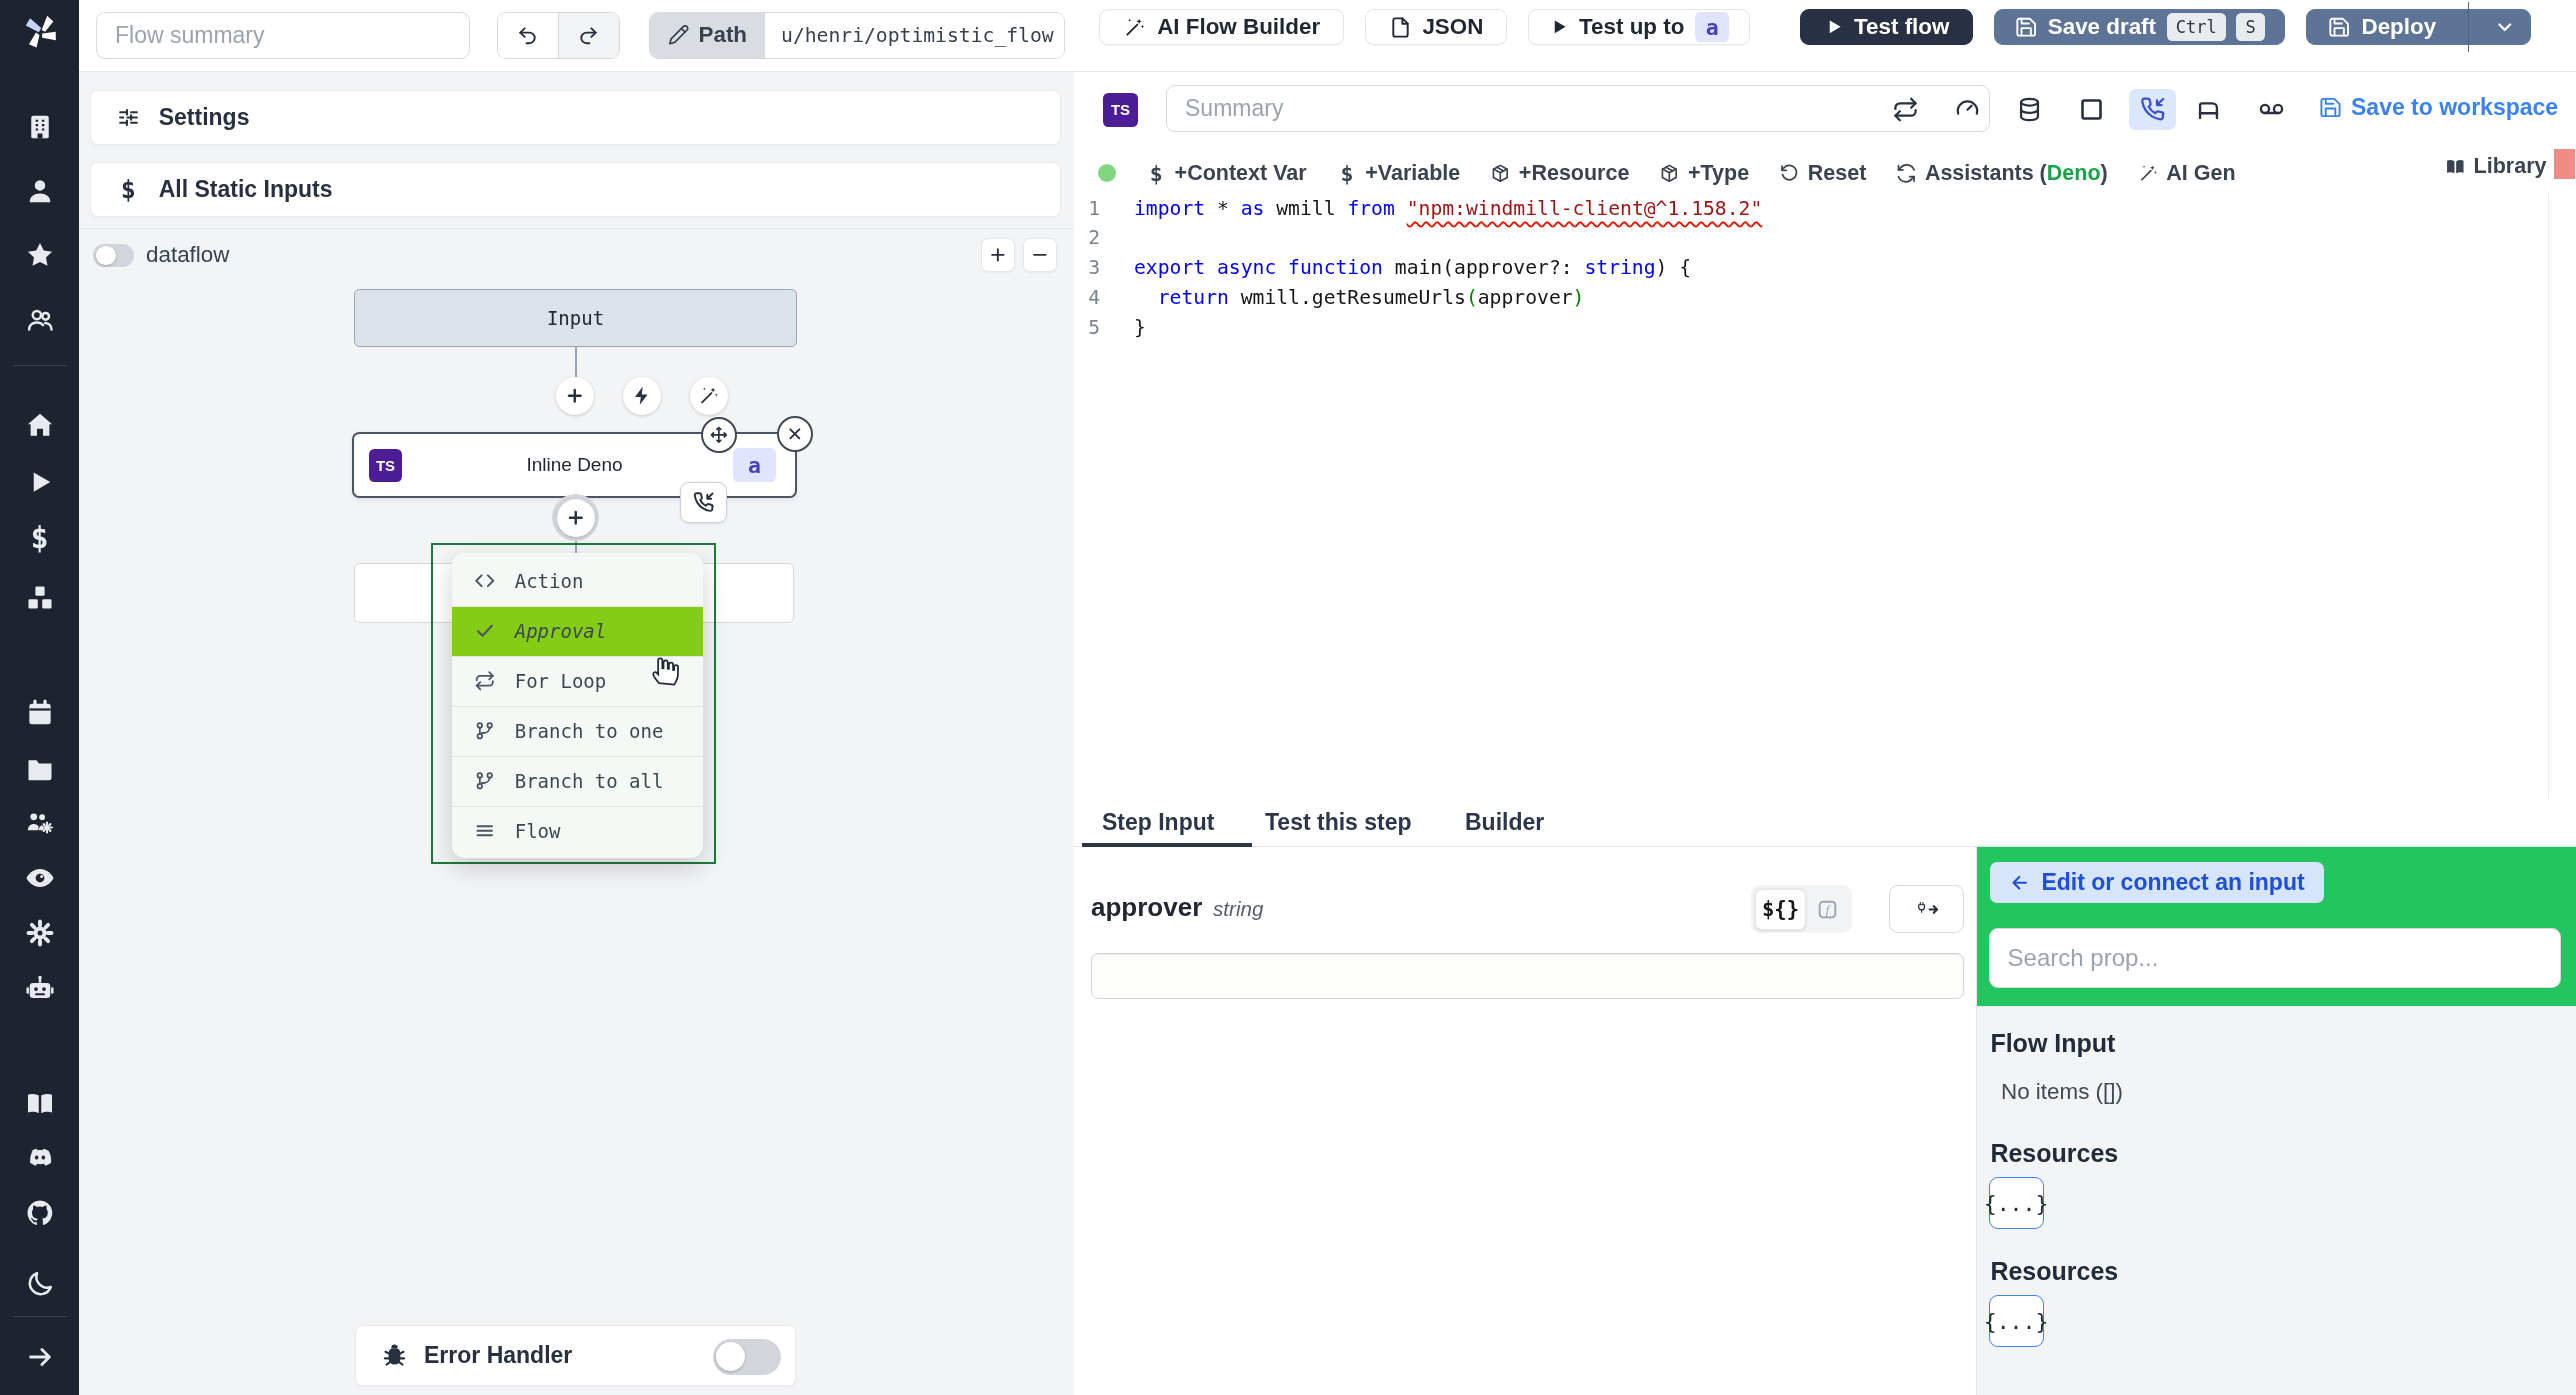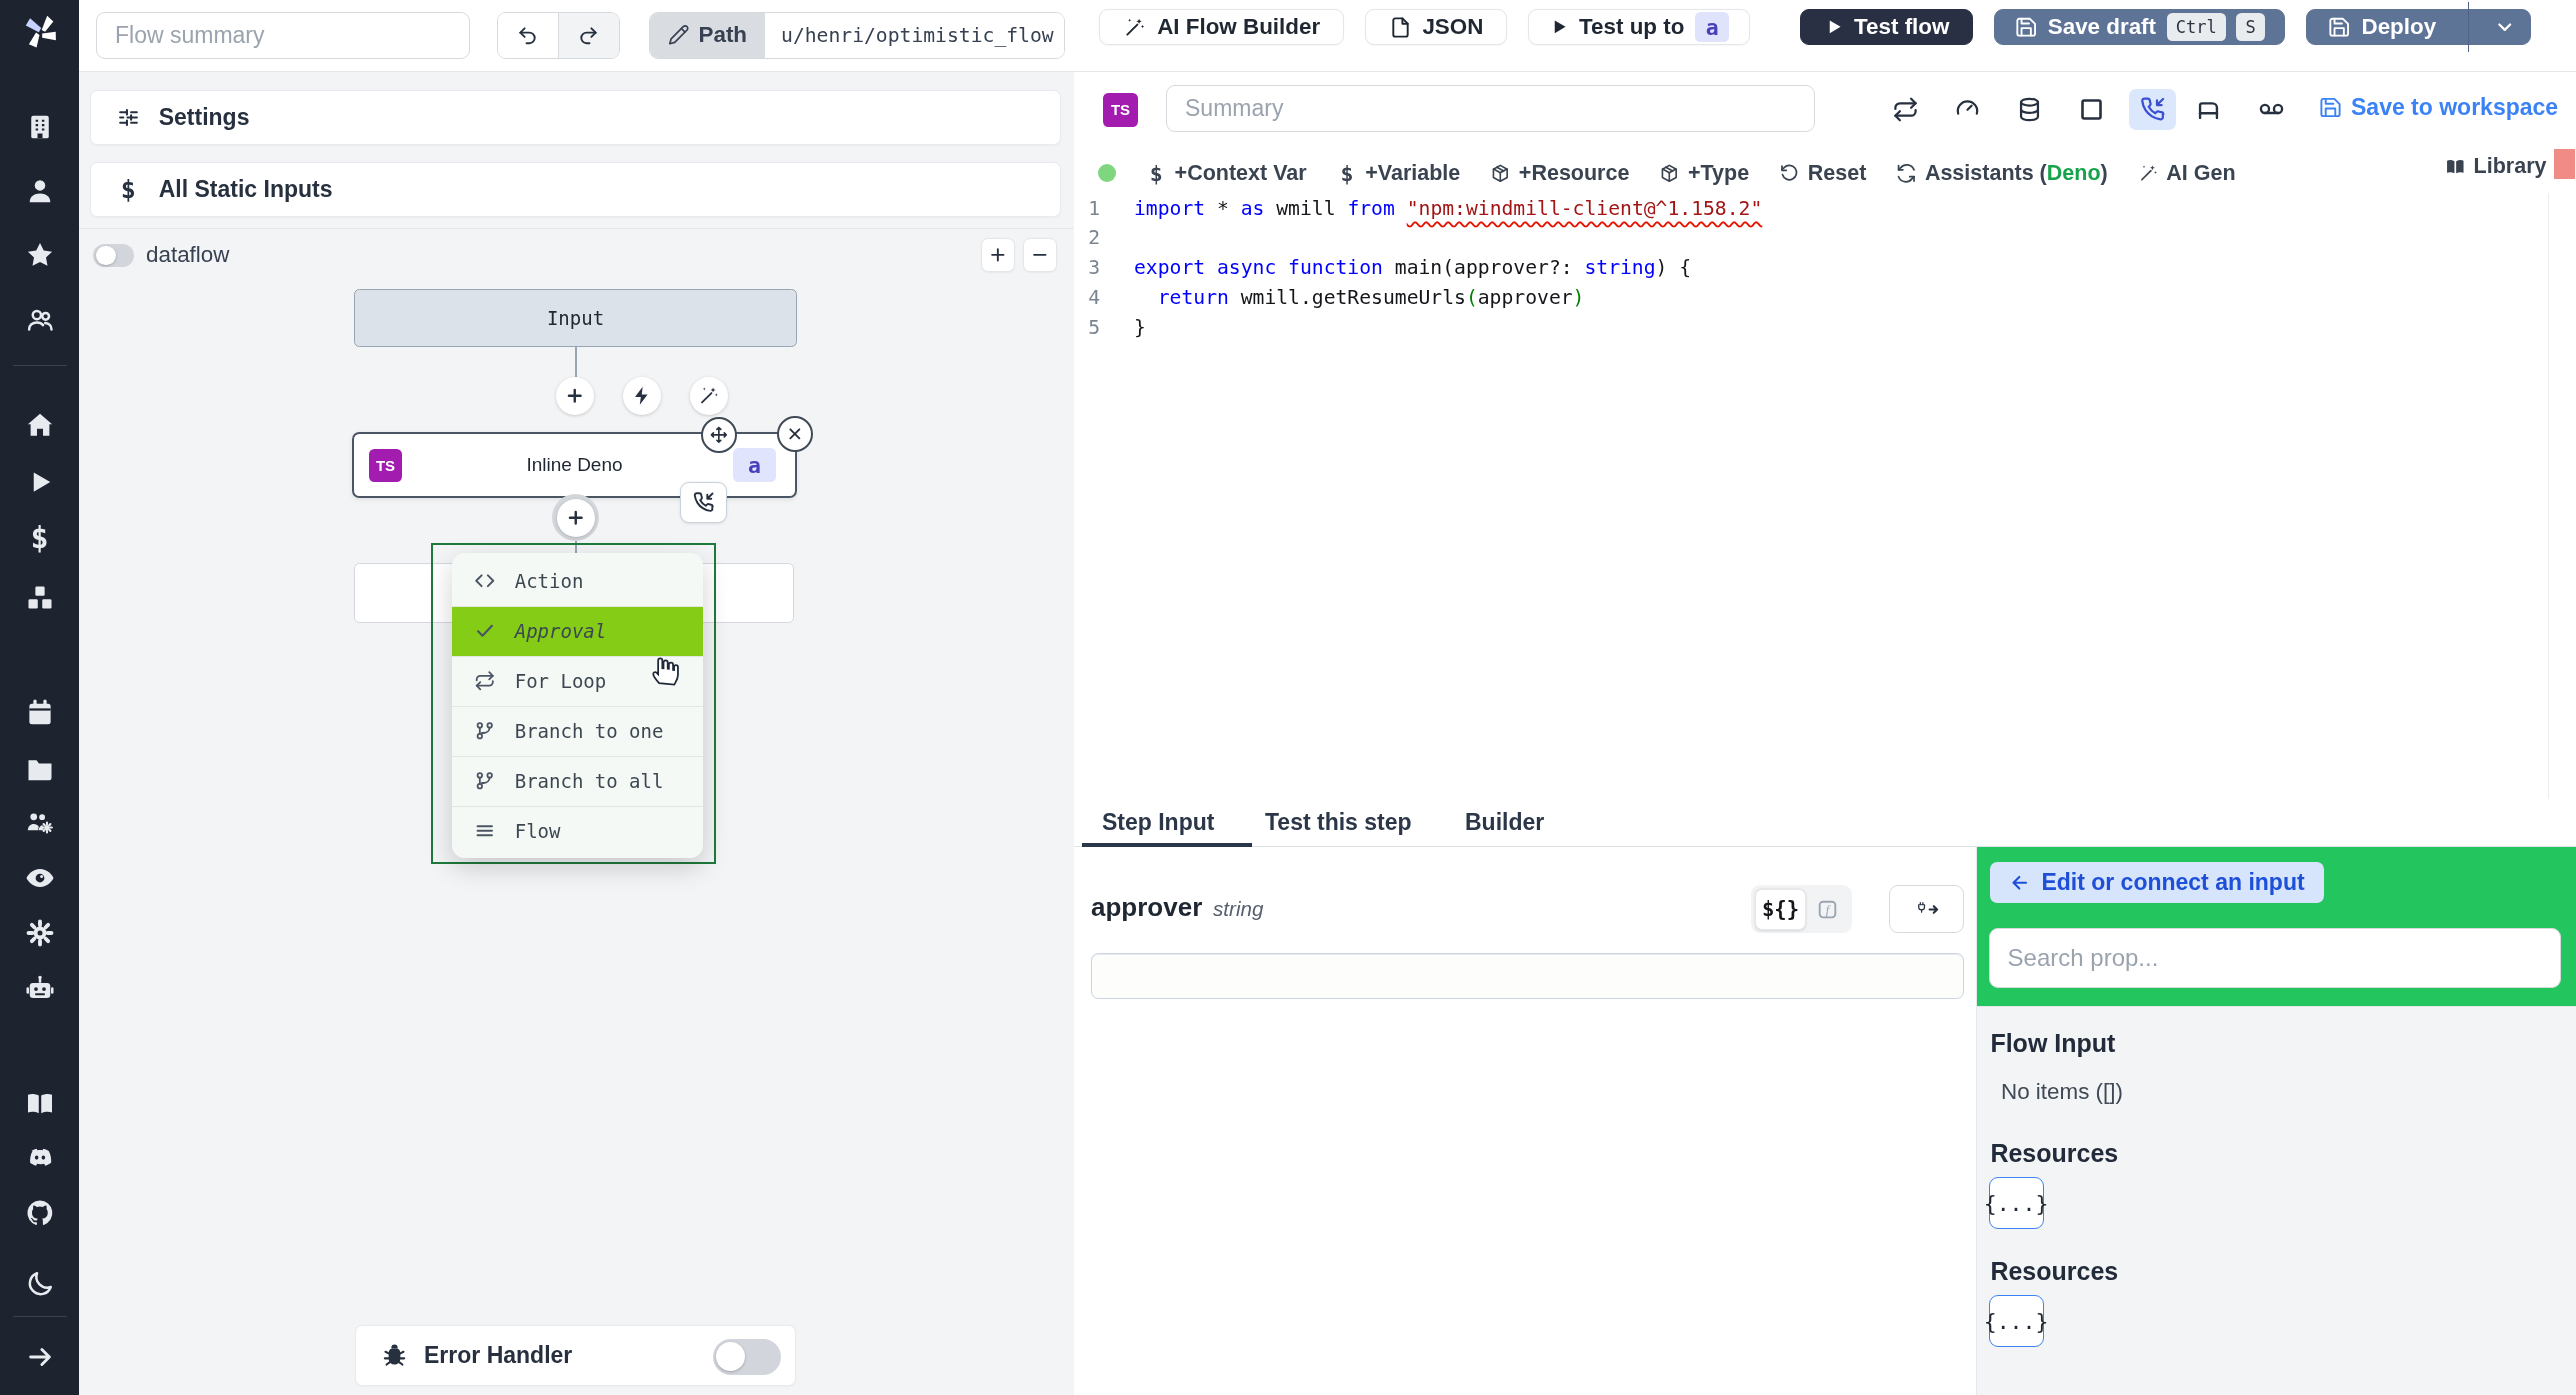--- a/index.html
+++ b/index.html
@@ -38,21 +38,21 @@
   .toggle .knob { position:absolute; background:#fff; border-radius:50%; box-shadow:0 0.9px 2.7px rgba(0,0,0,.25); }
   .zoom-btn { position:absolute; width:34px; height:34px; background:#fff; border:0.9px solid #e4e7ea; border-radius:7.2px; box-shadow:0 0.9px 1.8px rgba(0,0,0,.05); display:flex; align-items:center; justify-content:center; color:#27303f; cursor:pointer; }
   .zoom-btn .ic { width:19.7px; height:19.7px; }
 
   .node { position:absolute; display:flex; align-items:center; justify-content:center; }
   #input-node { left:275px; top:217px; width:443px; height:58px; background:#dbe2ea; border:1.8px solid #9aa5b3; border-radius:5.4px; font-size:19px; color:#24292f; }
   .vline { position:absolute; width:1.8px; background:#9aa5b3; left:496px; }
   .circle-btn { position:absolute; width:38px; height:38px; border-radius:50%; background:#fff; box-shadow:0 0.9px 3.6px rgba(0,0,0,.18); display:flex; align-items:center; justify-content:center; color:#27303f; cursor:pointer; }
   .circle-btn .ic { width:21.5px; height:21.5px; }
   #deno-node { left:273px; top:360px; width:445px; height:66px; background:#fff; border:2.7px solid #4b5563; border-radius:7.2px; box-shadow:0 1.8px 5.4px rgba(0,0,0,.08); font-size:19px; color:#1f2732; }
-  .ts-badge { background:#a21caf; color:#fff; border-radius:5.4px; font-weight:700; font-size:15px; display:flex; align-items:center; justify-content:center; }
+  .ts-badge { background:#4c1d95; color:#fff; border-radius:5.4px; font-weight:700; font-size:15px; display:flex; align-items:center; justify-content:center; }
   .node-ctl { position:absolute; width:36px; height:36px; border-radius:50%; background:#fff; border:2.2px solid #3f4a56; color:#27303f; display:flex; align-items:center; justify-content:center; cursor:pointer; }
   .node-ctl .ic { width:19.7px; height:19.7px; }
 
   #ghost-node { left:275px; top:491px; width:440px; height:60px; background:#fff; border:0.9px solid #d4d8dd; border-radius:5.4px; }
   #green-box { position:absolute; left:352px; top:471px; width:285px; height:321px; border:2.7px solid #1d7a3c; }
   #flow-menu { position:absolute; left:373px; top:481px; width:251px; background:#f5f9f5; border-radius:12.5px; box-shadow:0 9px 27px rgba(0,0,0,.18); overflow:hidden; padding:2.7px 0; }
   .menu-item { height:50px; display:flex; align-items:center; gap:19.7px; padding-left:21.5px; color:#3d4752; font-family:"DejaVu Sans Mono",monospace; font-size:19px; font-weight:500; cursor:pointer; }
   .menu-item + .menu-item { border-top:0.9px solid #e2e7e4; }
   .menu-item.active { background:#84cc16;font-style:italic; }
   .menu-item .ic { width:21.5px; height:21.5px; color:#4b5563; }
@@ -617,21 +617,21 @@
       </span>
     <span class="card-label">Error Handler</span>
     <div class="toggle" style="position:absolute; right:14.3px; top:12.5px; width:68px; height:36px;">
       <span class="knob" style="left:3.6px; top:3.6px; width:29px; height:29px;"></span>
     </div>
   </div>
 </div>
 
 <div id="editor">
   <span class="ts-badge abs" style="left:29px; top:20.6px; width:35px; height:34px;">TS</span>
-  <input class="tb-input abs" style="left: 92px; top: 13.4px; width: 649px; height: 47px; border-radius: 9px;" placeholder="Summary">
+  <input class="tb-input abs" style="left: 92px; top: 13.4px; width: 824px; height: 47px; border-radius: 9px;" placeholder="Summary">
 
   <span class="eicon" style="left:818px; top:24px;"><svg viewBox="0 0 24 24">
         <g stroke="currentColor" fill="none" stroke-linecap="round" stroke-linejoin="round" stroke-width="2">
           <path d="M17 2.5l4 4-4 4"></path>
           <path d="M3 11.5v-1a4 4 0 0 1 4-4h14"></path>
           <path d="M7 21.5l-4-4 4-4"></path>
           <path d="M21 12.5v1a4 4 0 0 1-4 4H3"></path>
         </g>
       </svg></span>
   <span class="eicon" style="left:880px; top:24px;"><svg viewBox="0 0 24 24">

